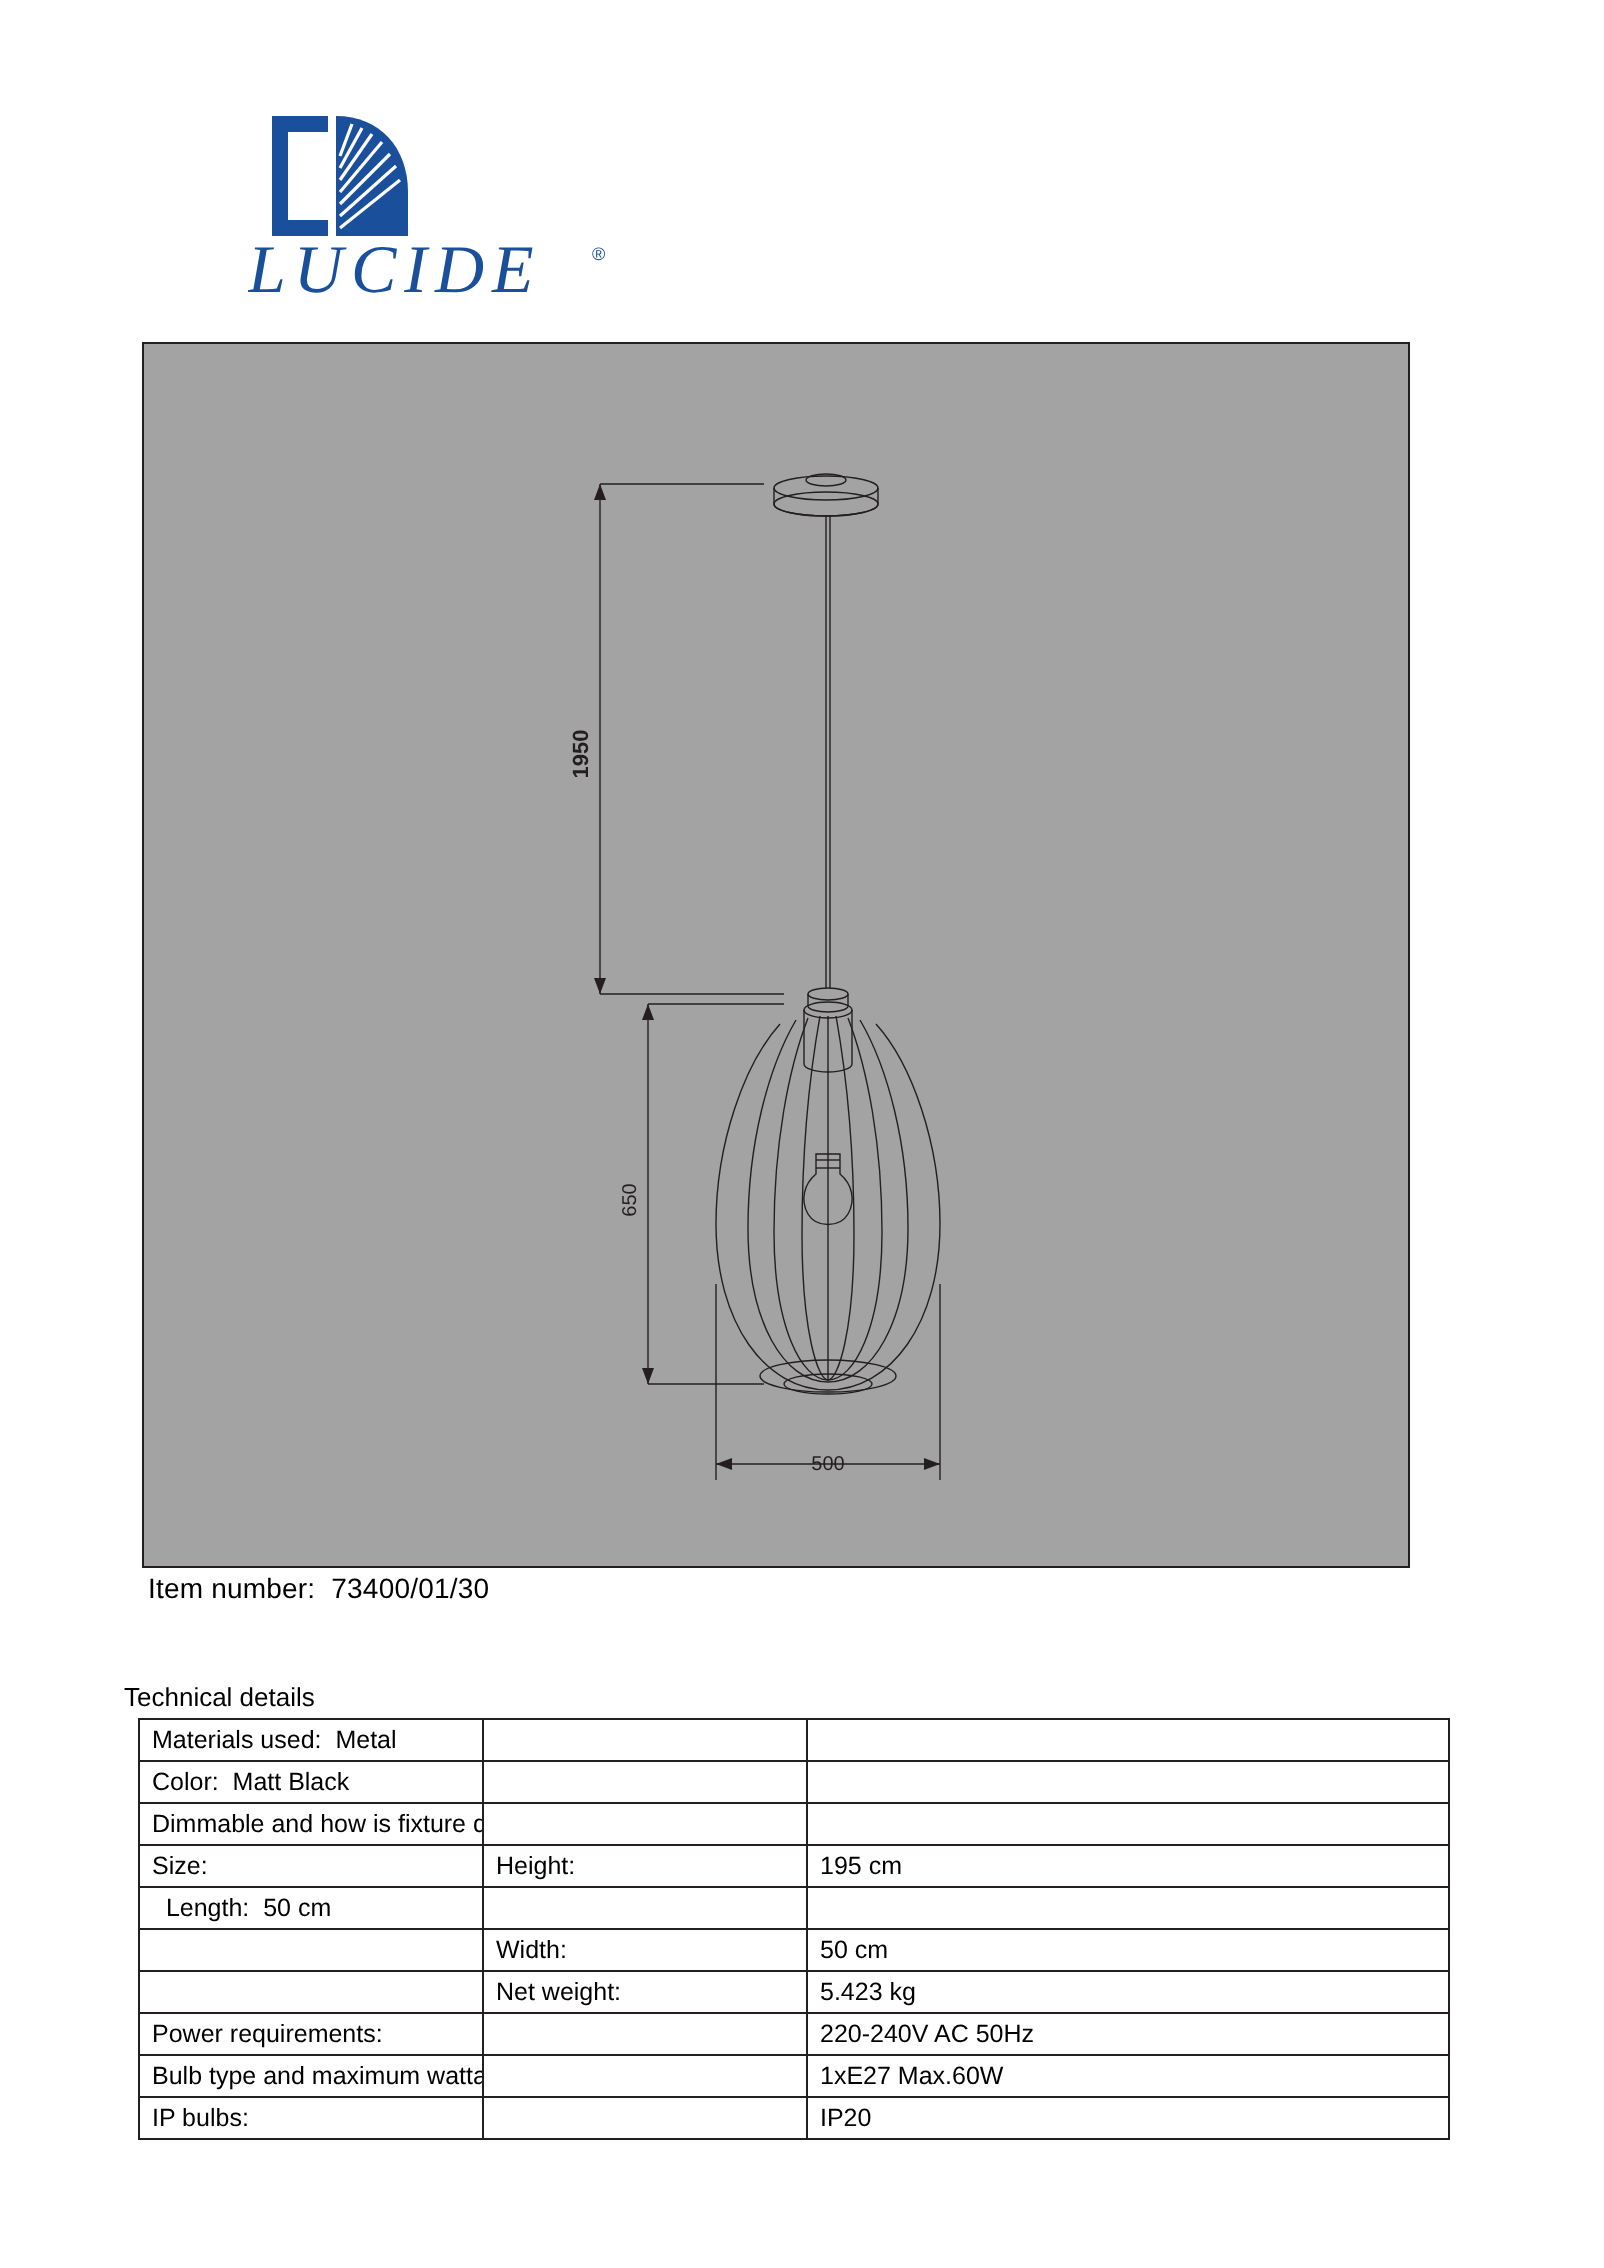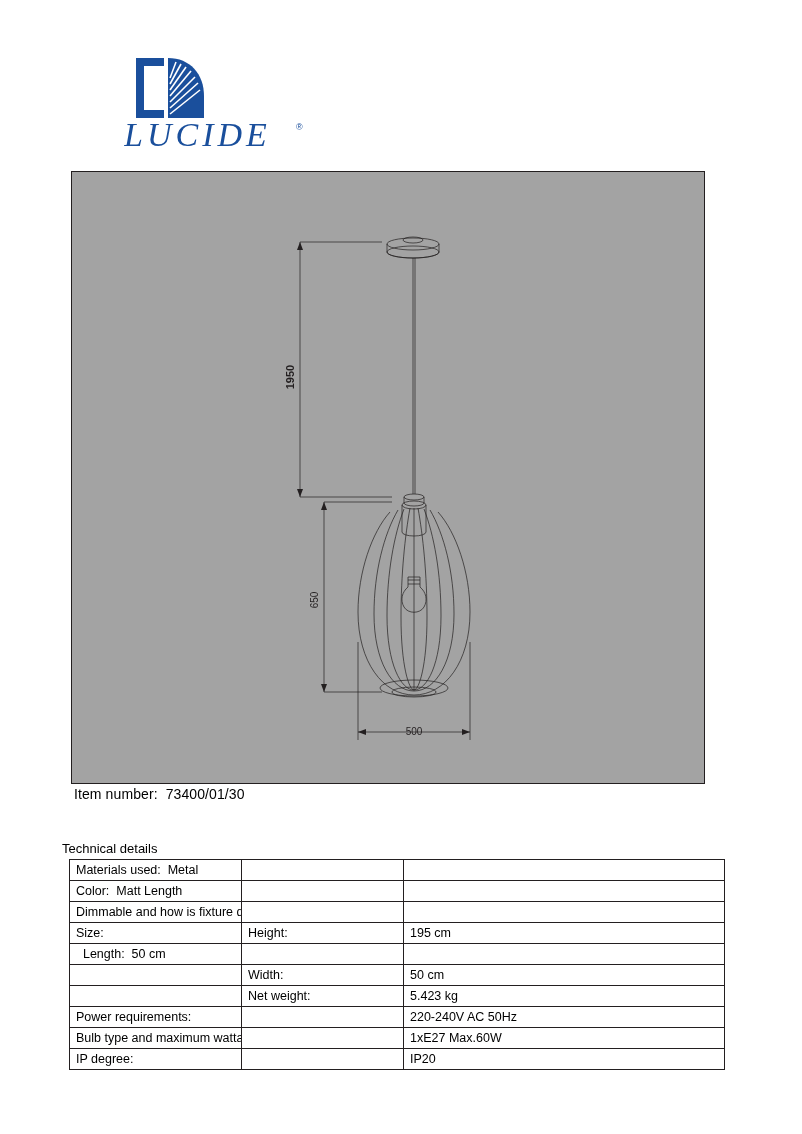--- a/index.html
+++ b/index.html
@@ -185,21 +185,21 @@
 <div class="tech-title">Technical details</div>
 
 <table class="tech">
   <tbody>
     <tr>
       <td class="col-a">Materials used:  Metal</td>
       <td class="col-b"></td>
       <td class="col-c"></td>
     </tr>
     <tr>
-      <td class="col-a">Color:  Matt Length</td>
+      <td class="col-a">Color:  Matt Black</td>
       <td class="col-b"></td>
       <td class="col-c"></td>
     </tr>
     <tr>
       <td class="col-a">Dimmable and how is fixture dimmable</td>
       <td class="col-b"></td>
       <td class="col-c"></td>
     </tr>
     <tr>
       <td class="col-a">Size:</td>
@@ -225,18 +225,18 @@
       <td class="col-a">Power requirements:</td>
       <td class="col-b"></td>
       <td class="col-c">220-240V AC 50Hz</td>
     </tr>
     <tr>
       <td class="col-a">Bulb type and maximum wattage:</td>
       <td class="col-b"></td>
       <td class="col-c">1xE27 Max.60W</td>
     </tr>
     <tr>
-      <td class="col-a">IP degree:</td>
+      <td class="col-a">IP bulbs:</td>
       <td class="col-b"></td>
       <td class="col-c">IP20</td>
     </tr>
   </tbody>
 </table>
 
 </body></html>

